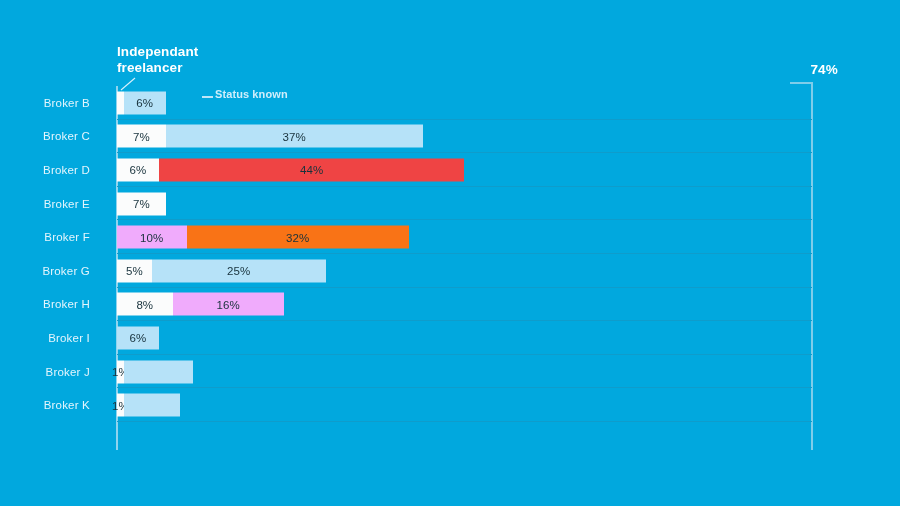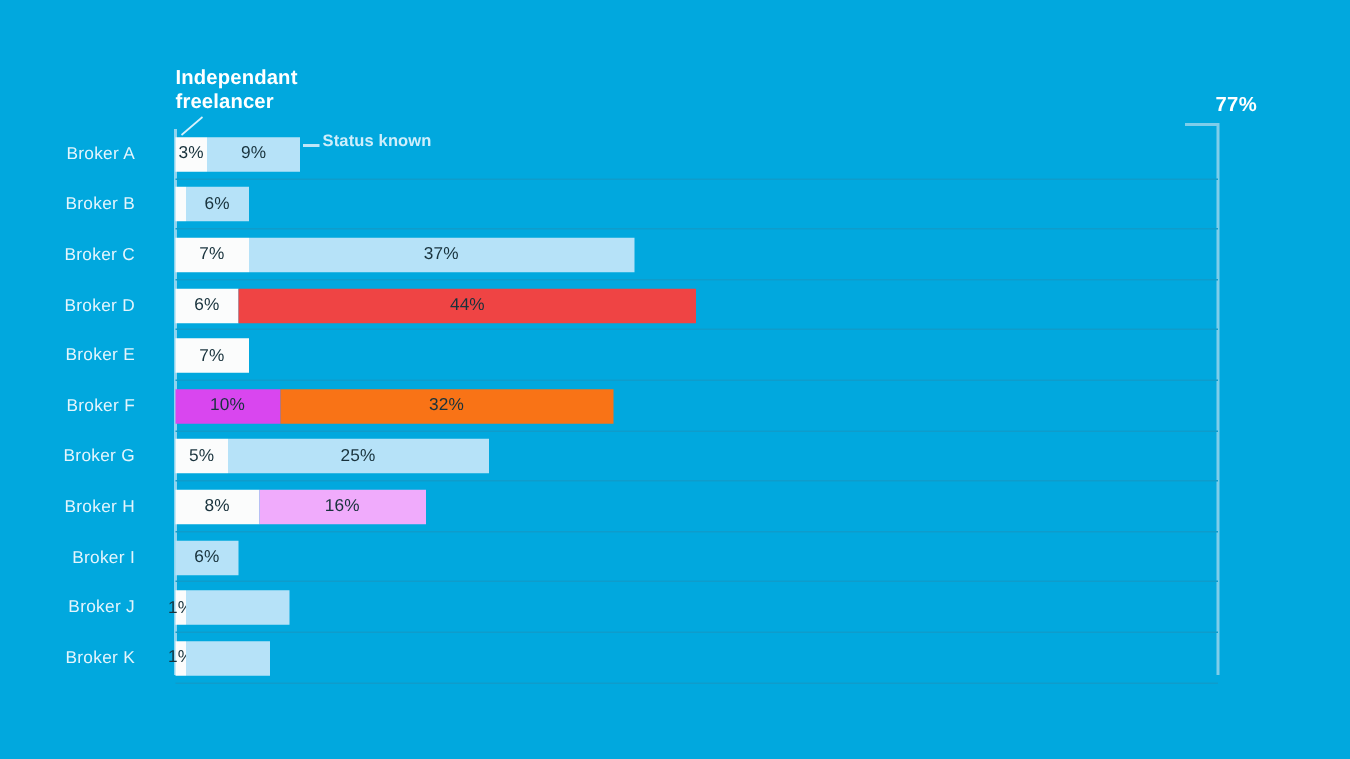--- a/index.html
+++ b/index.html
@@ -140,41 +140,29 @@
     <div>freelancer</div>
   </div>
 
   <svg class="leader-line" viewBox="0 0 18 12">
     <line x1="17" y1="0" x2="3" y2="12" stroke="#d9f1fc" stroke-width="1.1"></line>
   </svg>
 
   <div class="status-dash"></div>
   <div class="ann-status">Status known</div>
 
-  <div class="label-100">77%</div>
+  <div class="label-100">74%</div>
 
   <div class="axis-left"></div>
   <div class="axis-right-tick"></div>
   <div class="axis-right"></div>
 
   <div class="rows" id="rows">
       <div class="row">
         <div class="row-rule" style="background: rgb(15, 156, 203);"></div>
-        <div class="row-label" style="color: rgb(228, 245, 253);">Broker A</div>
-        <div class="bar-wrap">
-          <div class="seg seg-white" style="background: rgb(251, 252, 252); width: 20.85px; min-width: 20.85px;">
-            <span class="seg-label" style="color: rgb(24, 50, 60);">3%</span>
-          </div>
-          <div class="seg seg-light" style="background: rgb(182, 226, 248); width: 62.55px; min-width: 62.55px;">
-            <span class="seg-label" style="color: rgb(24, 50, 60);">9%</span>
-          </div>
-        </div>
-      </div>
-      <div class="row">
-        <div class="row-rule" style="background: rgb(15, 156, 203);"></div>
         <div class="row-label" style="color: rgb(228, 245, 253);">Broker B</div>
         <div class="bar-wrap">
           <div class="seg seg-white" style="background: rgb(251, 252, 252); width: 6.95px; min-width: 6.95px;"></div>
           <div class="seg seg-light" style="background: rgb(182, 226, 248); width: 41.7px; min-width: 41.7px;">
             <span class="seg-label" style="color: rgb(24, 50, 60);">6%</span>
           </div>
         </div>
       </div>
       <div class="row">
         <div class="row-rule" style="background: rgb(15, 156, 203);"></div>
@@ -206,21 +194,21 @@
         <div class="bar-wrap">
           <div class="seg seg-white" style="background: rgb(251, 252, 252); width: 48.65px; min-width: 48.65px;">
             <span class="seg-label" style="color: rgb(24, 50, 60);">7%</span>
           </div>
         </div>
       </div>
       <div class="row">
         <div class="row-rule" style="background: rgb(15, 156, 203);"></div>
         <div class="row-label" style="color: rgb(228, 245, 253);">Broker F</div>
         <div class="bar-wrap">
-          <div class="seg seg-white" style="background: #d946ef; width: 69.5px; min-width: 69.5px;">
+          <div class="seg seg-white" style="background: #f0abfc; width: 69.5px; min-width: 69.5px;">
             <span class="seg-label" style="color: rgb(24, 50, 60);">10%</span>
           </div>
           <div class="seg seg-light" style="background: #f97316; width: 222.4px; min-width: 222.4px;">
             <span class="seg-label" style="color: rgb(24, 50, 60);">32%</span>
           </div>
         </div>
       </div>
       <div class="row">
         <div class="row-rule" style="background: rgb(15, 156, 203);"></div>
         <div class="row-label" style="color: rgb(228, 245, 253);">Broker G</div>

